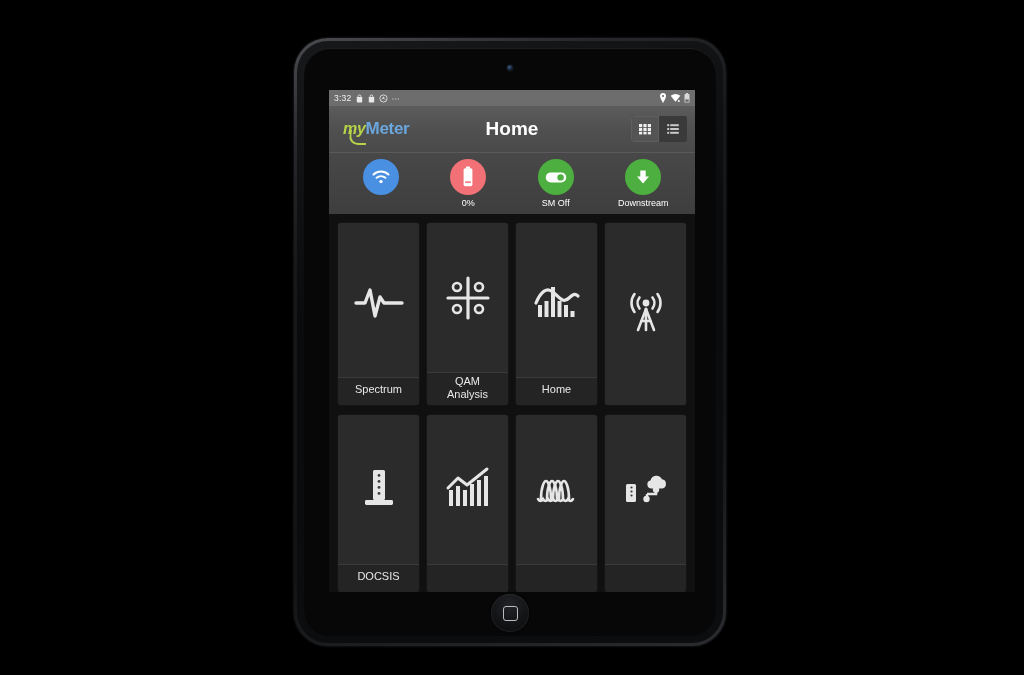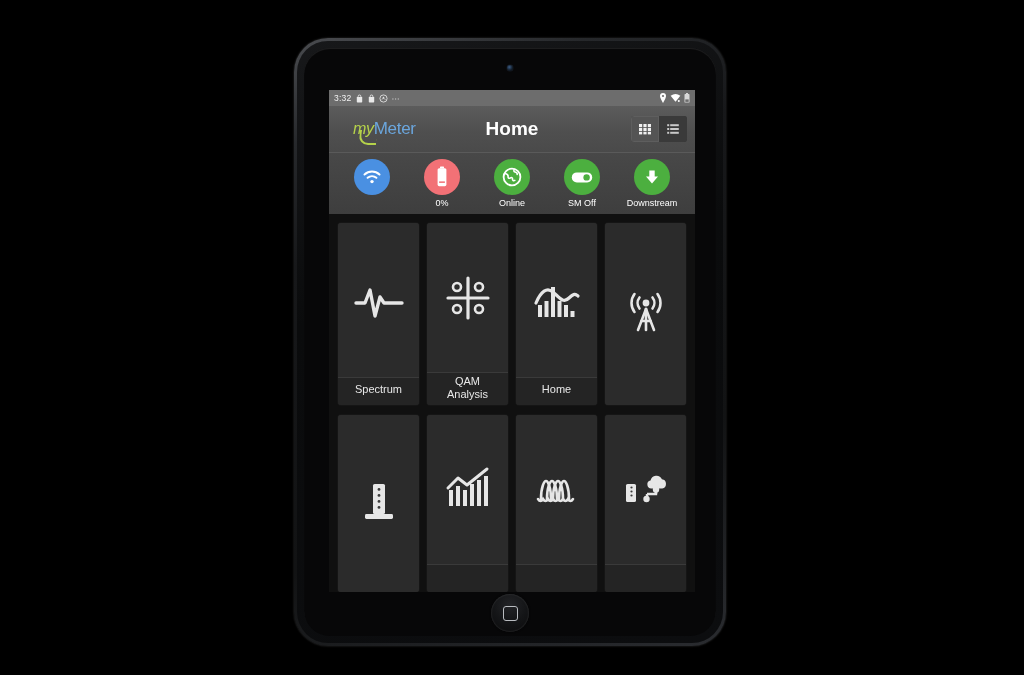--- a/index.html
+++ b/index.html
@@ -117,25 +117,24 @@
     height: 46px;
     background: linear-gradient(180deg, #5c5c5c 0%, #4f4f4f 55%, #4a4a4a 100%);
     display: flex;
     align-items: center;
     padding: 0 8px 0 14px;
     box-sizing: border-box;
     position: relative;
   }
   .logo {
     font-size: 17px;
-    font-weight: normal;
+    font-weight: bold;
     letter-spacing: -0.3px;
     position: relative;
     white-space: nowrap;
-    margin-left: 10px;
   }
   .logo .my {
     color: #b5d24a;
     font-style: italic;
     font-size: 16px;
   }
   .logo .meter {
     color: #6ba6dd;
   }
   .logo .tail {
@@ -377,30 +376,20 @@
         <div class="chip-circle" style="background:#f27176">
           <svg width="12" height="22" viewBox="0 0 12 22">
             <rect x="4" y="0.5" width="4" height="2" rx="0.6" fill="#ffffff"></rect>
             <rect x="1.6" y="2.2" width="8.8" height="18" rx="1.6" fill="#ffffff"></rect>
             <rect x="3.1" y="15.4" width="5.8" height="1.5" fill="#f27176"></rect>
           </svg>
         </div>
         <div class="chip-label">0%</div>
       </div>
 
-      <div class="chip">
-        <div class="chip-circle" style="background:#4caf3f">
-          <svg width="22" height="22" viewBox="0 0 22 22">
-            <circle cx="11" cy="11" r="8.4" fill="none" stroke="#ffffff" stroke-width="1.8"></circle>
-            <path d="M4 7.5c2 .4 3.3 1.6 3.1 3.2-.2 1.6 1.3 1.9 2.3 1.2 1-.7 2.3-.3 2.1 1.1-.2 1.4 1.1 2.1 2.3 1.4" fill="none" stroke="#ffffff" stroke-width="1.6" stroke-linecap="round"></path>
-            <path d="M13.4 3.3c-.9 1.2-.6 2.4.6 2.7 1.2.3 2.4 1.3 2.2 2.4" fill="none" stroke="#ffffff" stroke-width="1.6" stroke-linecap="round"></path>
-          </svg>
-        </div>
-        <div class="chip-label">Online</div>
-      </div>
 
 
       <div class="chip">
         <div class="chip-circle" style="background:#4caf3f">
           <svg width="22" height="13" viewBox="0 0 22 13">
             <rect x="0.8" y="1.4" width="20.4" height="10" rx="5" fill="#ffffff"></rect>
             <circle cx="15.6" cy="6.4" r="3.2" fill="#4caf3f"></circle>
           </svg>
         </div>
         <div class="chip-label">SM Off</div>
@@ -489,20 +478,21 @@
             <rect x="14" y="4" width="12" height="30" rx="1.6" fill="#e6e6e6"></rect>
             <g fill="#3a3a3a">
               <rect x="18.6" y="8" width="2.8" height="2.8" rx="1.4"></rect>
               <rect x="18.6" y="14" width="2.8" height="2.8" rx="1.4"></rect>
               <rect x="18.6" y="20" width="2.8" height="2.8" rx="1.4"></rect>
               <rect x="18.6" y="26" width="2.8" height="2.8" rx="1.4"></rect>
             </g>
             <rect x="6" y="34" width="28" height="5" rx="1.4" fill="#e6e6e6"></rect>
           </svg>
         </div>
+        <div class="tile-label">DOCSIS</div>
       </div>
 
       <div class="tile">
         <div class="tile-icon">
           <svg width="48" height="46" viewBox="0 0 48 46">
             <g fill="#e6e6e6">
               <rect x="5" y="24" width="4" height="16"></rect>
               <rect x="12" y="20" width="4" height="20"></rect>
               <rect x="19" y="24" width="4" height="16"></rect>
               <rect x="26" y="18" width="4" height="22"></rect>

